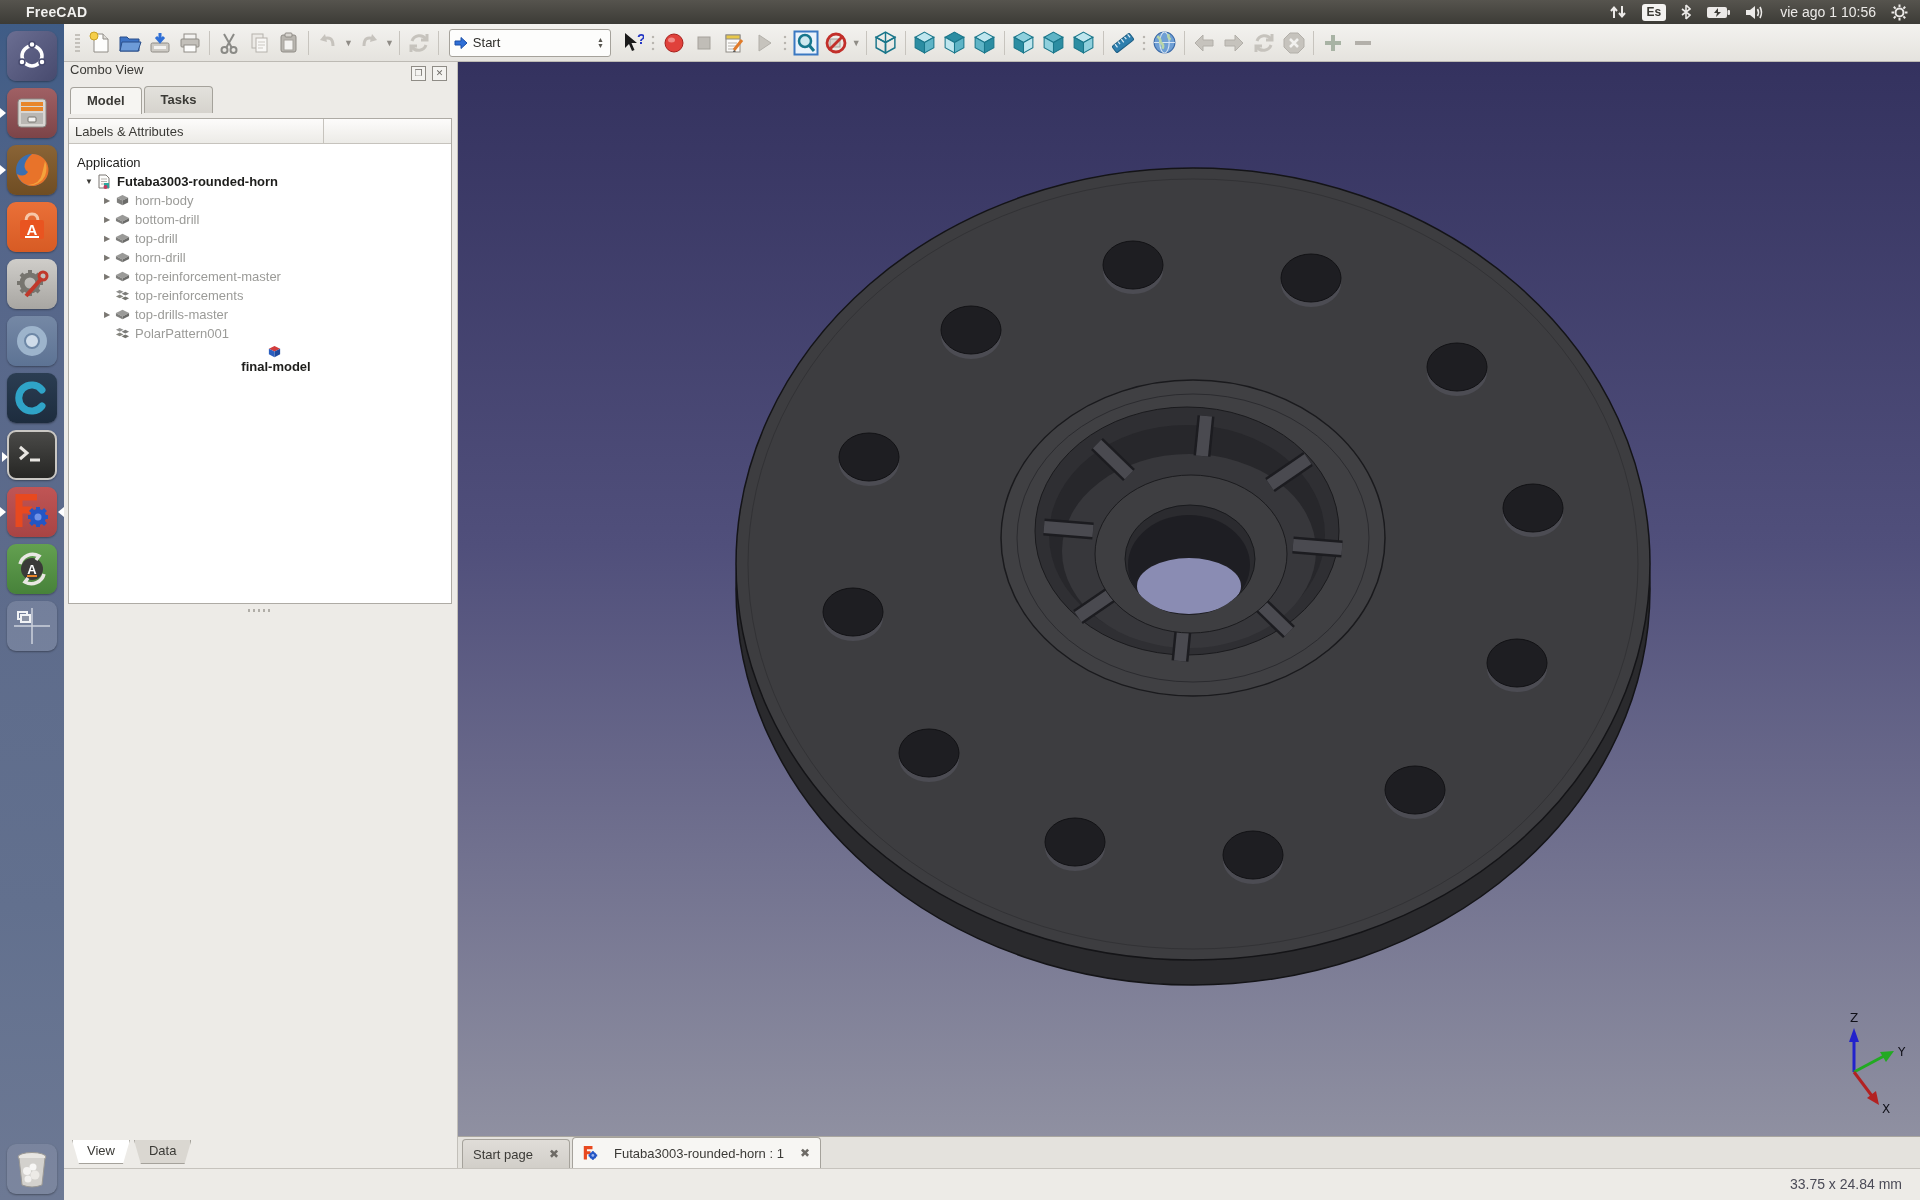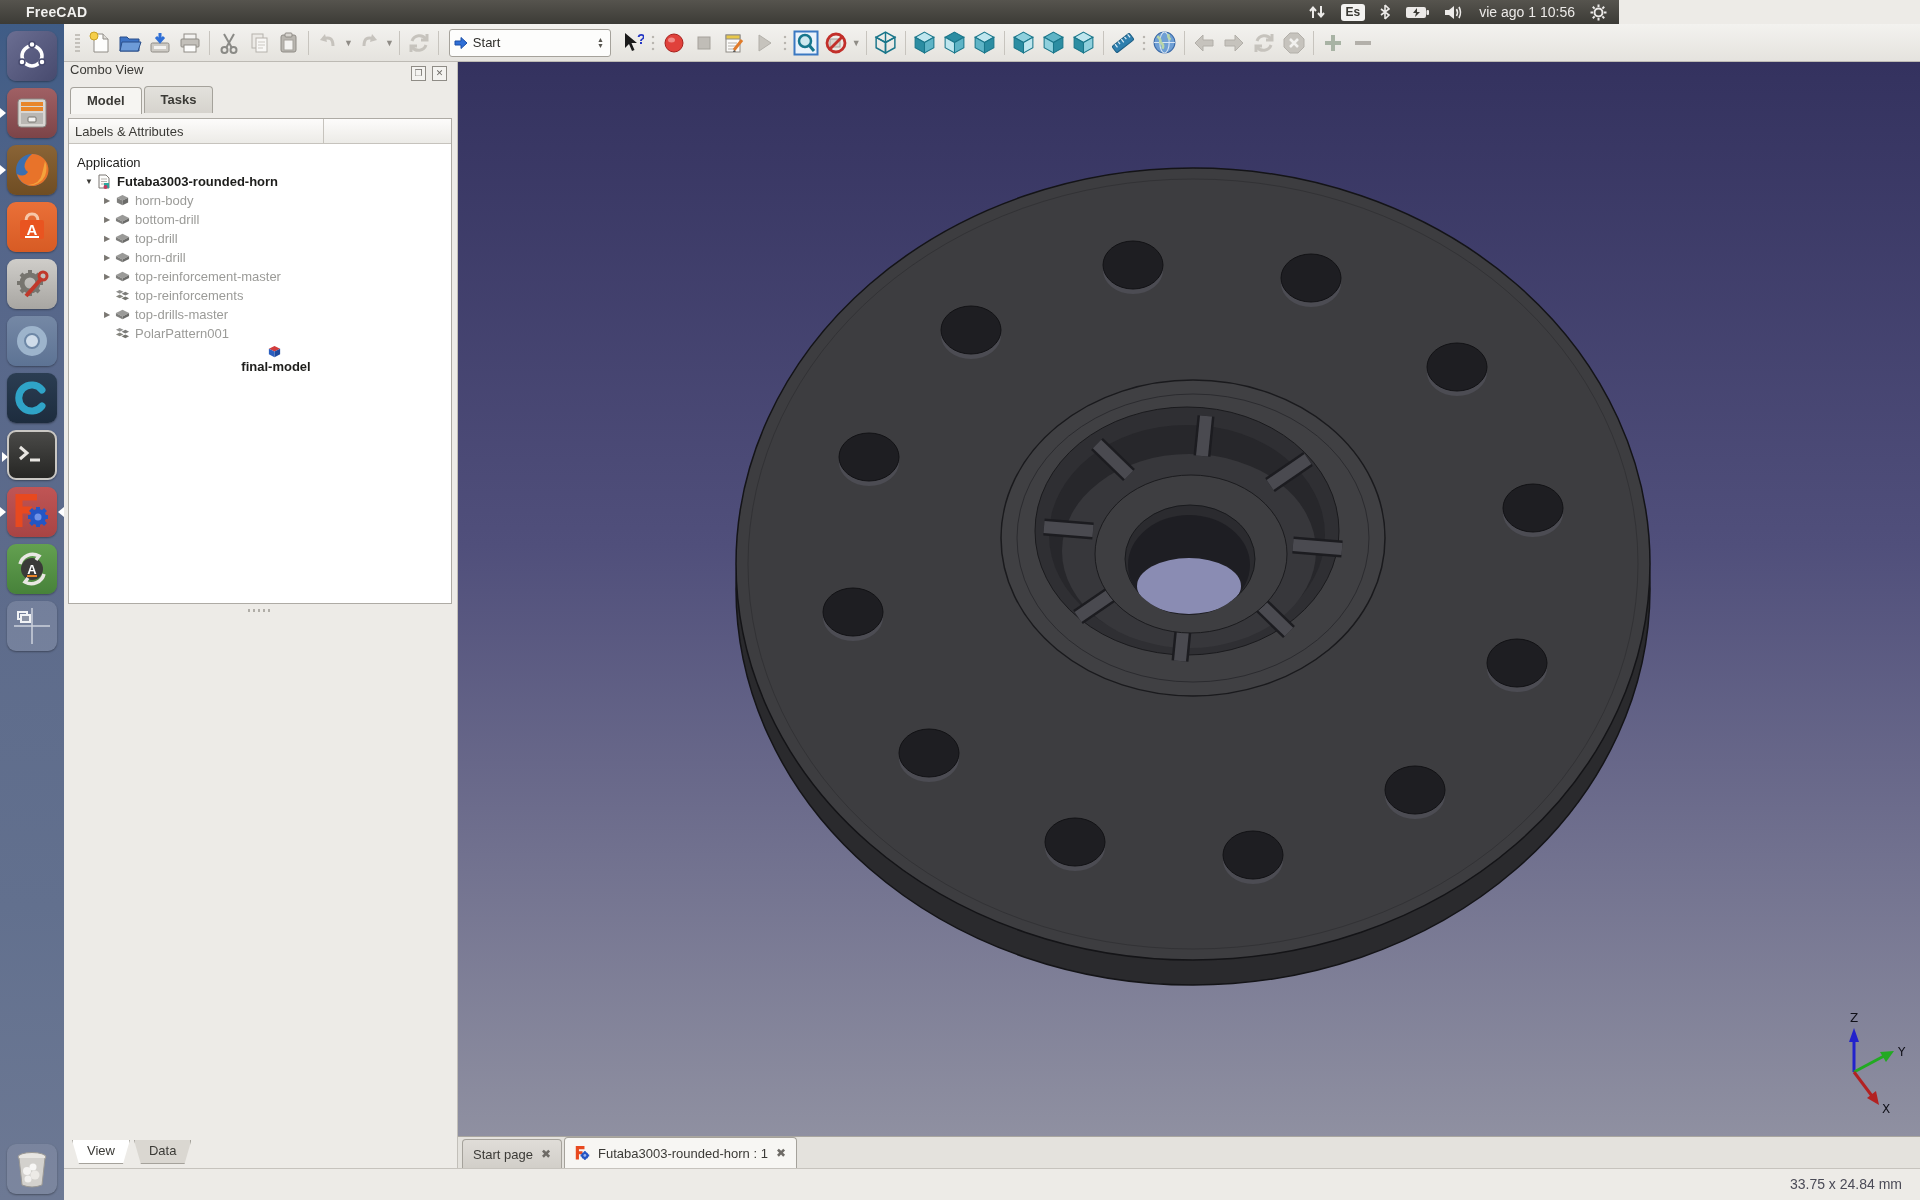--- a/index.html
+++ b/index.html
@@ -1,18 +1,18 @@
 <!DOCTYPE html>
 <html><head>
 <meta charset="utf-8">
 <style>
   html,body{margin:0;padding:0;width:1920px;height:1200px;overflow:hidden;
     font-family:"Liberation Sans","DejaVu Sans",sans-serif;background:#edebe7;position:relative;}
   
-  .topbar{position:absolute;left:0;top:0;width:1619px;height:24px;
+  .topbar{position:absolute;left:0;top:0;width:1920px;height:24px;
     background:linear-gradient(#56544e,#3c3b36);color:#f2f1ef;display:flex;align-items:center;z-index:50;}
   .topbar .apptitle{font-weight:bold;font-size:14px;margin-left:26px;letter-spacing:.2px;}
   .tray{margin-left:auto;display:flex;align-items:center;gap:15px;margin-right:12px;font-size:14px;color:#eceae8;}
   .kbd{background:#f4f3f1;color:#3a3933;font-weight:bold;font-size:12px;padding:0 5px;border-radius:3px;line-height:17px;}
   
   .dock{position:absolute;left:0;top:24px;width:64px;height:1176px;z-index:40;
     background:linear-gradient(180deg,#3f5c86 0%,#55668a 18%,#5d6b8b 45%,#62708e 75%,#6d7994 100%);}
   .dicon{width:50px;height:50px;margin:7px auto 0;border-radius:9px;position:relative;
     display:flex;align-items:center;justify-content:center;box-shadow:0 1px 2px rgba(0,0,0,.35);}
   .ind-l::before{content:"";position:absolute;left:-7px;top:20px;border:5px solid transparent;border-left:6px solid #fff;}
@@ -67,21 +67,21 @@
     border-radius:0 0 6px 6px;clip-path:polygon(0 0,100% 0,88% 100%,12% 100%);}
   .vtab.active{background:#fff;}
   
   .viewport{position:absolute;left:458px;top:62px;width:1462px;height:1074px;
     background:linear-gradient(#34325f 0%,#504f7b 45%,#8f90a1 100%);z-index:10;}
   .axiswidget{position:absolute;right:10px;bottom:22px;}
   .axiswidget text{font-size:12px;fill:#101018;font-family:"DejaVu Sans",sans-serif;}
   
   .docbar{position:absolute;left:458px;top:1136px;width:1462px;height:32px;background:#e4e2dd;
     border-top:1px solid #a9a6a0;box-sizing:border-box;display:flex;align-items:flex-end;padding-left:4px;z-index:25;}
-  .dtab{height:28px;display:flex;align-items:center;gap:8px;font-size:13px;color:#3b3a36;
+  .dtab{height:28px;display:flex;align-items:center;gap:16px;font-size:13px;color:#3b3a36;
     padding:0 10px;border:1px solid #a5a29b;border-bottom:none;border-radius:4px 4px 0 0;
     background:linear-gradient(#e0ddd8,#d2cfc9);margin-right:2px;}
   .dtab.active{background:#f7f6f3;height:30px;}
   .dclose{color:#6e6b66;font-size:12px;font-weight:bold;}
   
   .statusbar{position:absolute;left:64px;top:1168px;width:1856px;height:32px;background:#edebe7;
     border-top:1px solid #c6c3bd;box-sizing:border-box;z-index:30;}
   .dimtext{position:absolute;right:18px;top:7px;font-size:14px;color:#4b4b57;}
   svg{display:block;}
 </style>

